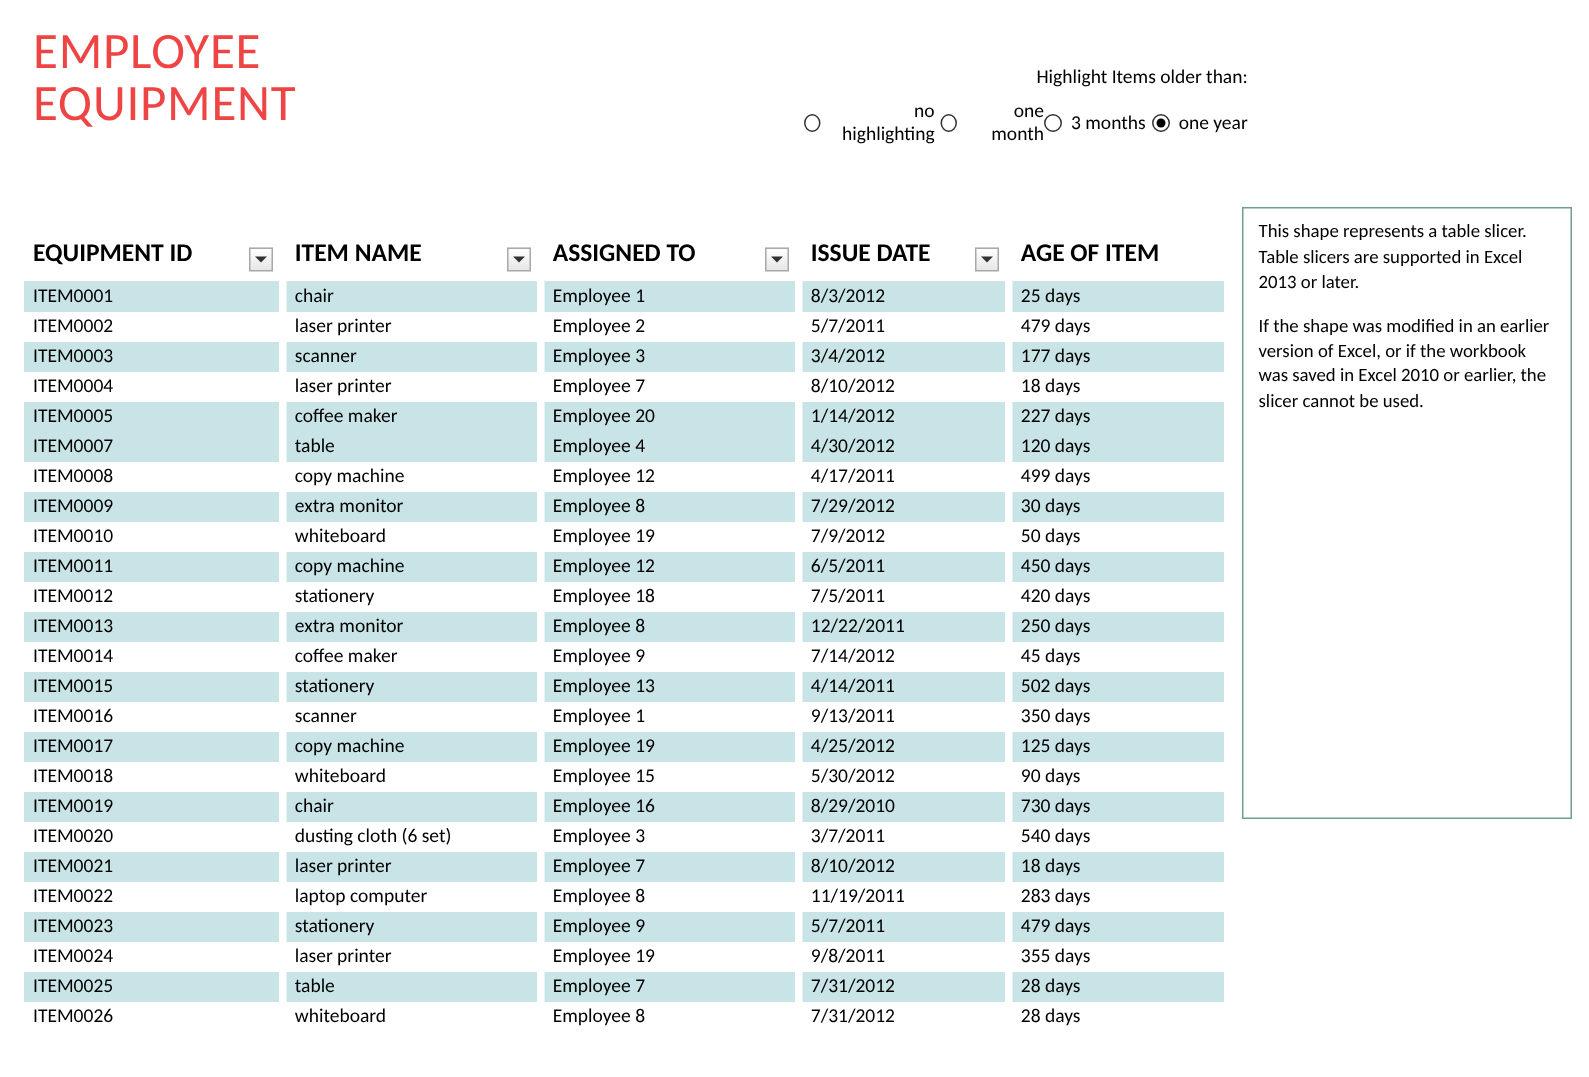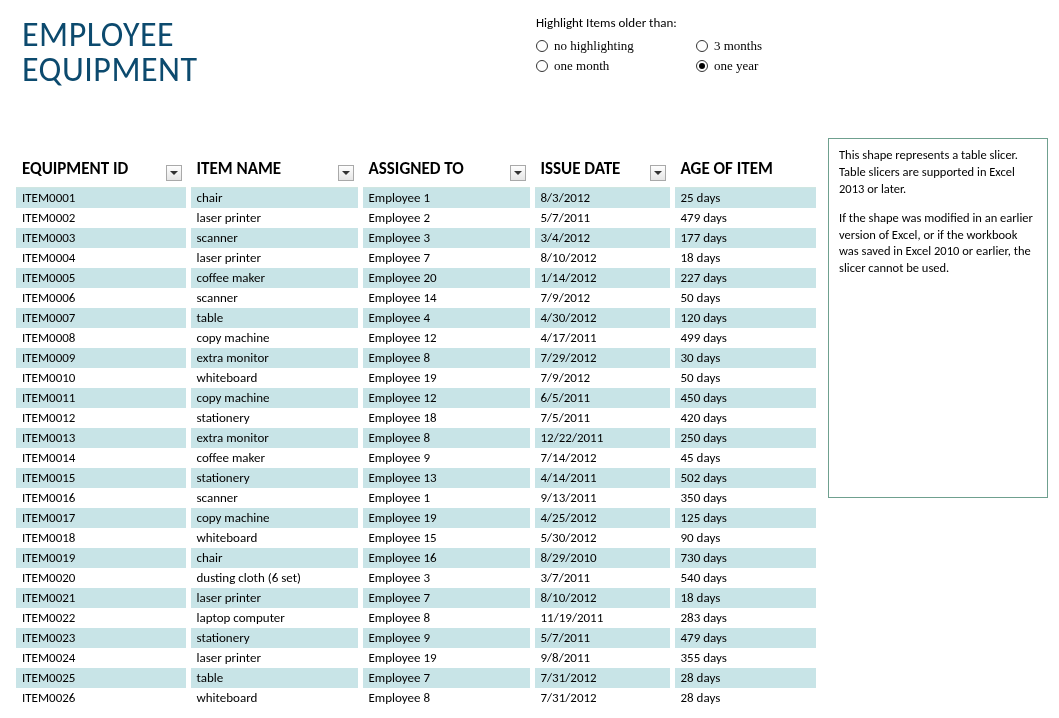--- a/index.html
+++ b/index.html
@@ -12,42 +12,42 @@
     height: 718px;
     overflow: hidden;
     position: relative;
   }
   .title {
     position: absolute;
     top: 18px;
     left: 22px;
     font-size: 34px;
     font-weight: 300;
-    color: #0c4a6e;
+    color: #ef4444;
     line-height: 1.02;
     letter-spacing: 0.5px;
   }
   .highlight-panel {
     position: absolute;
-    top: 15px;
+    top: 44px;
     left: 536px;
     font-size: 13px;
+    text-align: right;
   }
   .highlight-label {
     font-weight: 400;
     margin-bottom: 8px;
   }
   .radio-row {
     display: flex;
   }
   .radio-col {
     display: flex;
-    flex-direction: column;
+    flex-direction: row;
     gap: 4px;
-    font-family: Liberation Serif, serif;
   }
   .radio-col.first { width: 160px; }
   .radio-option {
     display: flex;
     align-items: center;
     gap: 6px;
     cursor: pointer;
   }
   .radio-circle {
     width: 12px;
@@ -64,21 +64,21 @@
     width: 6px;
     height: 6px;
     background: #000;
     border-radius: 50%;
   }
   .slicer-box {
     position: absolute;
     top: 138px;
     left: 828px;
     width: 220px;
-    height: 360px;
+    height: 408px;
     border: 1px solid #6fa08f;
     padding: 8px 10px;
     font-size: 12.5px;
     line-height: 1.35;
   }
   .slicer-box p { margin-bottom: 12px; }
   .table-wrap {
     position: absolute;
     top: 150px;
     left: 16px;
@@ -240,27 +240,20 @@
           <td>8/10/2012</td>
           <td>18 days</td>
         </tr>
         <tr class="odd">
           <td>ITEM0005</td>
           <td>coffee maker</td>
           <td>Employee 20</td>
           <td>1/14/2012</td>
           <td>227 days</td>
         </tr>
-        <tr class="even">
-          <td>ITEM0006</td>
-          <td>scanner</td>
-          <td>Employee 14</td>
-          <td>7/9/2012</td>
-          <td>50 days</td>
-        </tr>
         <tr class="odd">
           <td>ITEM0007</td>
           <td>table</td>
           <td>Employee 4</td>
           <td>4/30/2012</td>
           <td>120 days</td>
         </tr>
         <tr class="even">
           <td>ITEM0008</td>
           <td>copy machine</td>

